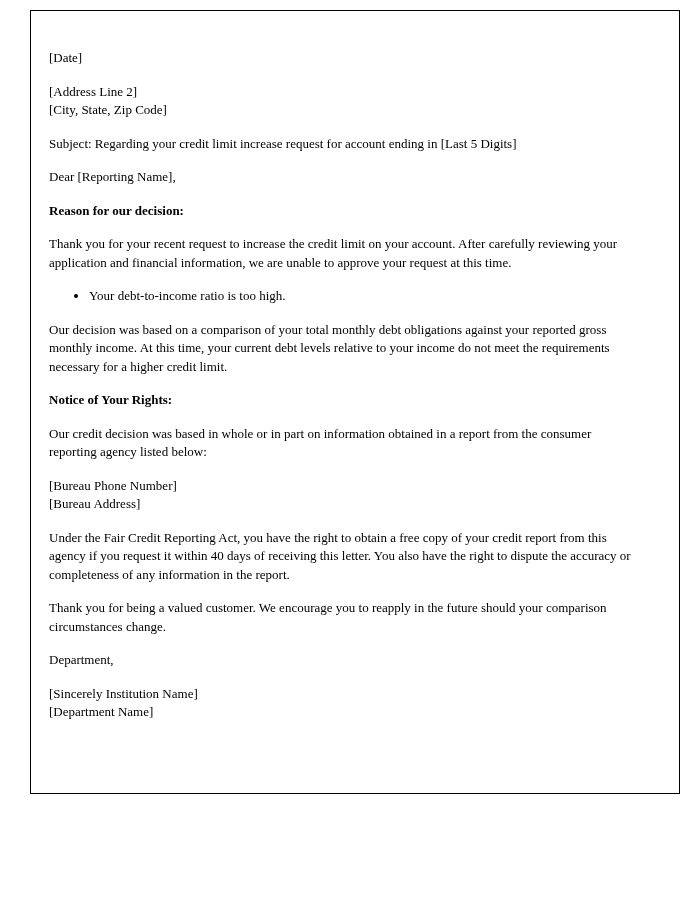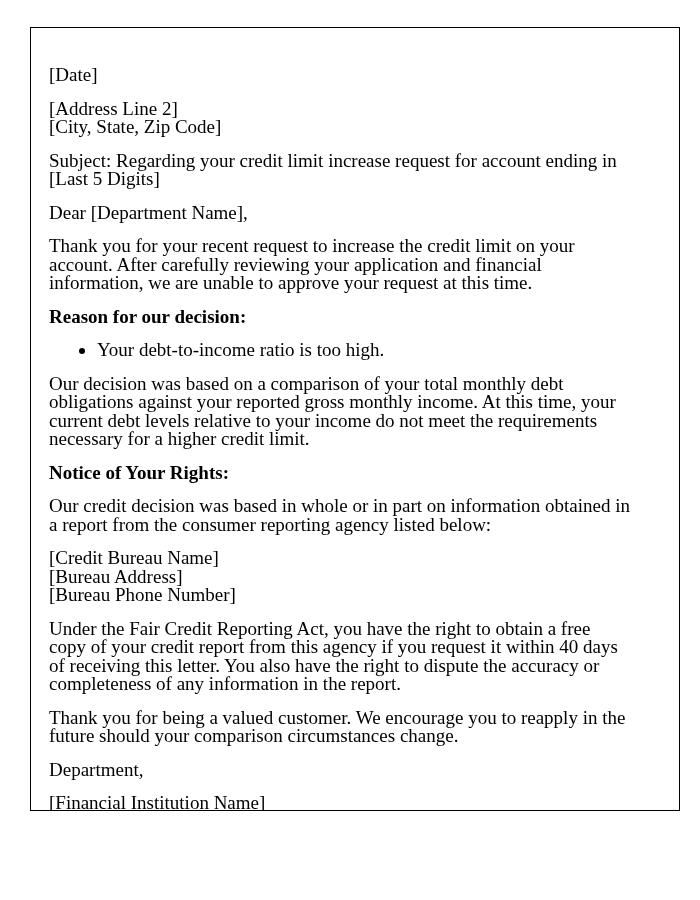--- a/index.html
+++ b/index.html
@@ -10,96 +10,95 @@
   .page {
     position: relative;
     width: 700px;
     height: 900px;
     background: #ffffff;
     overflow: hidden;
   }
   .letter-box {
     position: absolute;
     left: 30px;
-    top: 27px;
+    top: 10px;
     width: 650px;
     height: 784px;
     box-sizing: border-box;
     border: 1px solid #000000;
     background: #ffffff;
     padding: 38px 48px 8px 18px;
     overflow: hidden;
     font-family: "Liberation Serif", "DejaVu Serif", serif;
-    font-size: 19px;
+    font-size: 13px;
     line-height: 18.5px;
     color: #000000;
   }
   .block {
     margin: 0 0 15px 0;
   }
   .line {
     display: block;
   }
   .heading {
     font-weight: bold;
   }
   ul.bullet-list {
     margin: 0 0 15px 0;
     padding: 0 0 0 40px;
     list-style-type: disc;
   }
   ul.bullet-list li {
-    margin: 8px;
+    margin: 0;
     padding: 0;
   }
 </style>
 </head>
 <body>
 
 <div class="page">
   <div class="letter-box">
 
     <div class="block">
       <span class="line">[Date]</span>
     </div>
 
     <div class="block">
       <span class="line">[Address Line 2]</span>
       <span class="line">[City, State, Zip Code]</span>
     </div>
 
     <div class="block">Subject: Regarding your credit limit increase request for account ending in [Last 5 Digits]</div>
 
-    <div class="block">Dear [Department Name],</div>
+    <div class="block">Dear [Reporting Name],</div>
+
+    <div class="block heading">Reason for our decision:</div>
 
     <div class="block">Thank you for your recent request to increase the credit limit on your account. After carefully reviewing your application and financial information, we are unable to approve your request at this time.</div>
-
-    <div class="block heading">Reason for our decision:</div>
 
     <ul class="bullet-list">
       <li>Your debt-to-income ratio is too high.</li>
     </ul>
 
     <div class="block">Our decision was based on a comparison of your total monthly debt obligations against your reported gross monthly income. At this time, your current debt levels relative to your income do not meet the requirements necessary for a higher credit limit.</div>
 
     <div class="block heading">Notice of Your Rights:</div>
 
     <div class="block">Our credit decision was based in whole or in part on information obtained in a report from the consumer reporting agency listed below:</div>
 
     <div class="block">
-      <span class="line">[Credit Bureau Name]</span>
+      <span class="line">[Bureau Phone Number]</span>
       <span class="line">[Bureau Address]</span>
-      <span class="line">[Bureau Phone Number]</span>
     </div>
 
     <div class="block">Under the Fair Credit Reporting Act, you have the right to obtain a free copy of your credit report from this agency if you request it within 40 days of receiving this letter. You also have the right to dispute the accuracy or completeness of any information in the report.</div>
 
     <div class="block">Thank you for being a valued customer. We encourage you to reapply in the future should your comparison circumstances change.</div>
 
     <div class="block">Department,</div>
 
     <div class="block">
-      <span class="line">[Financial Institution Name]</span>
+      <span class="line">[Sincerely Institution Name]</span>
       <span class="line">[Department Name]</span>
     </div>
 
   </div>
 </div>
 
 </body></html>

